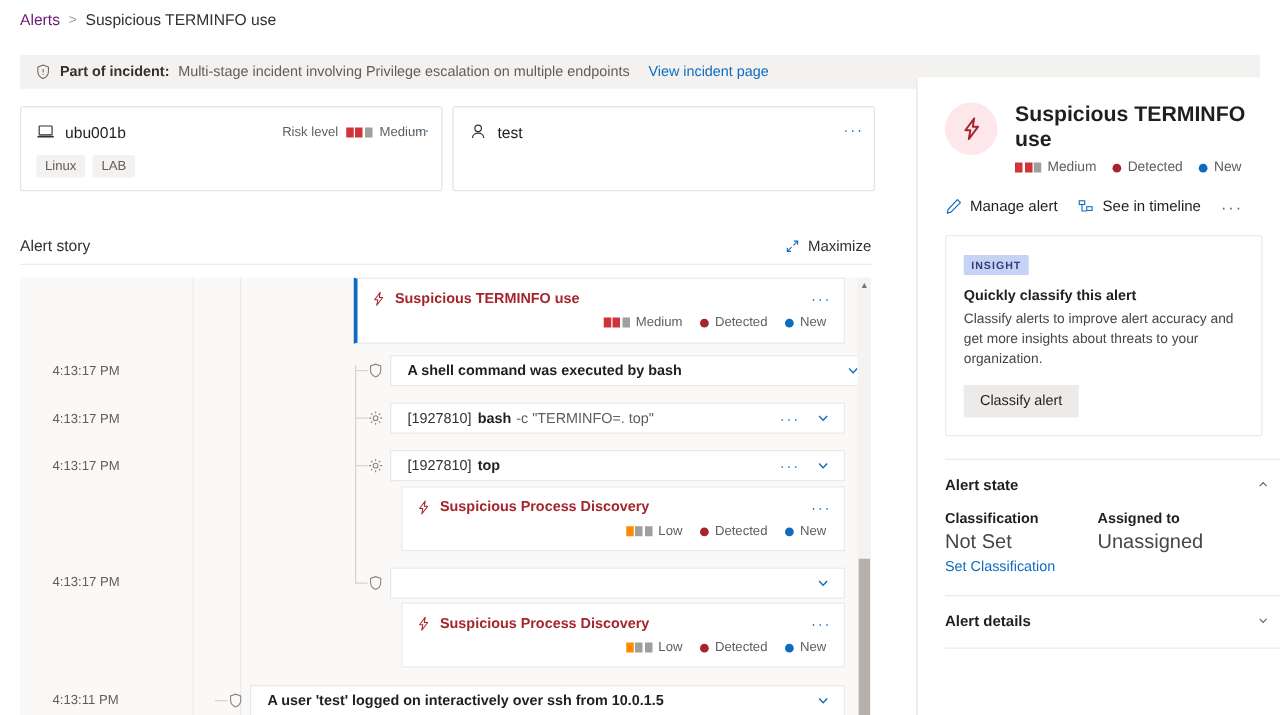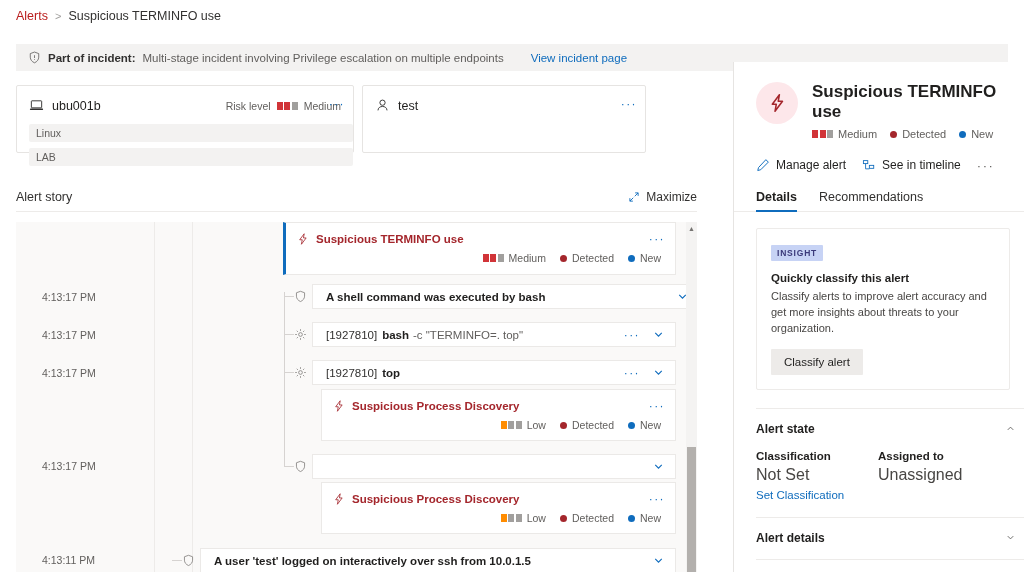--- a/index.html
+++ b/index.html
@@ -13,65 +13,65 @@
     -webkit-font-smoothing: antialiased;
   }
   .page { position: relative; width: 1024px; height: 572px; }
 
   
   .breadcrumb {
     position: absolute; left: 16px; top: 9px;
     display: flex; align-items: center; gap: 7px;
     font-size: 12.5px;
   }
-  .bc-link { color: #b91c1c; cursor: pointer; text-align: right; }
+  .bc-link { color: #701a75; cursor: pointer; text-align: right; }
   .bc-sep { color: #a19f9d; font-size: 11px; }
   .bc-current { color: #323130; }
 
   
   .incident-banner {
     position: absolute; left: 16px; top: 44px;
     width: 992px; height: 27px;
     background: #f3f2f1;
     display: flex; align-items: center;
     padding: 0 12px; gap: 7px;
     font-size: 11.5px;
   }
   .shield-ico { width: 13px; height: 13px; flex: 0 0 auto; display:block; }
   .inc-label { color: #323130; font-weight: 700; }
   .inc-text { color: #605e5c; }
-  .inc-link { color: #0f6cbd; cursor: pointer; margin-left: 20px; }
+  .inc-link { color: #0f6cbd; cursor: pointer; margin-left: 8px; }
 
   
   .cards { position: absolute; left: 16px; top: 85px; display: flex; gap: 8px; }
   .ecard {
     background: #fff; border: 1px solid #e6e4e2;
     border-radius: 2px; position: relative;
   }
   .ecard.device { width: 338px; height: 68px; }
-  .ecard.user   { width: 284px; height: 68px; }
+  .ecard.user   { width: 338px; height: 68px; }
   .ecard-top {
     display: flex; align-items: center;
     padding: 9px 10px 0 12px; height: 30px;
   }
   .ecard-ico { width: 15px; height: 15px; margin-right: 8px; flex:0 0 auto; }
   .ecard-name { font-size: 12.5px; font-weight: 400; color: #201f1e; }
   .risk-wrap {
     margin-left: auto; display: flex; align-items: center; gap: 6px;
     font-size: 10.5px; color: #605e5c; padding-right: 2px;
   }
   .sev-squares { display: flex; gap: 1.5px; }
   .sev-squares i { width: 6px; height: 8px; display: block; }
   .sev-label { color: #605e5c; }
   .ecard-dots {
     position: absolute; right: 8px; top: 12px;
     color: #0f6cbd; font-size: 12px; letter-spacing: 1.4px;
     cursor: pointer; line-height: 1;
   }
-  .tags { display: flex; gap: 6px; padding: 8px 0 0 12px; flex-direction: column; }
+  .tags { display: flex; gap: 6px; padding: 8px 0 0 12px; }
   .tag {
     background: #f3f2f1; color: #605e5c;
     font-size: 10.5px; padding: 3px 7px; border-radius: 2px;
   }
 
   
   .story-head {
     position: absolute; left: 16px; top: 186px; width: 681px;
     display: flex; align-items: center; height: 22px;
   }
@@ -538,24 +538,20 @@
         <svg viewBox="0 0 16 16">
           <rect x="1.6" y="3" width="5" height="3.4" fill="none" stroke="#0f6cbd" stroke-width="1"></rect>
           <rect x="8.4" y="8.4" width="5" height="3.4" fill="none" stroke="#0f6cbd" stroke-width="1"></rect>
           <path d="M4.1 6.6v5.8h4.3" fill="none" stroke="#0f6cbd" stroke-width="1"></path>
         </svg>
         <span>See in timeline</span>
       </span>
       <span class="rp-dots">···</span>
     </div>
 
-    <div class="tabs">
-      <span class="tab active">Details</span>
-      <span class="tab">Recommendations</span>
-    </div>
 
     <div class="insight-card">
       <span class="insight-badge">INSIGHT</span>
       <div class="insight-title">Quickly classify this alert</div>
       <div class="insight-body">Classify alerts to improve alert accuracy and get more insights about threats to your organization.</div>
       <button class="classify-btn">Classify alert</button>
     </div>
 
     <div class="sec-div"></div>
 

